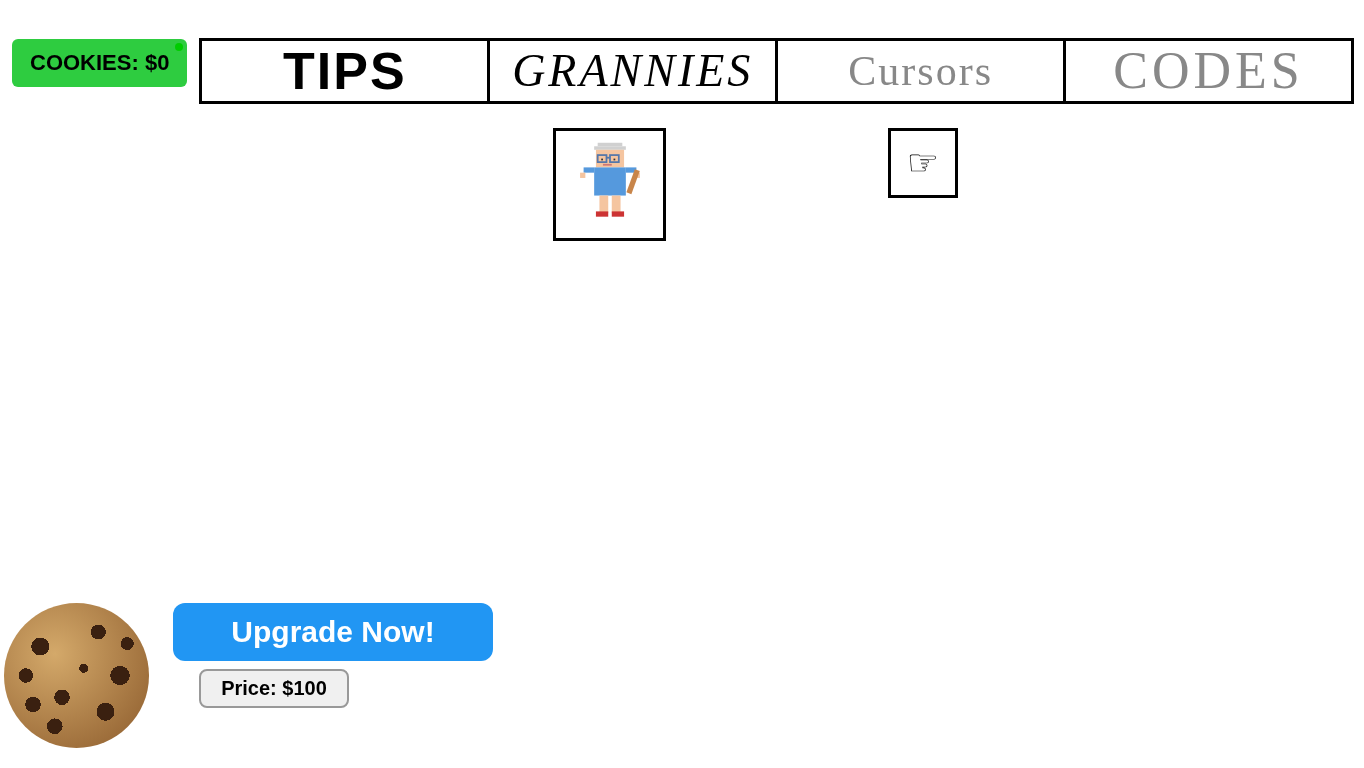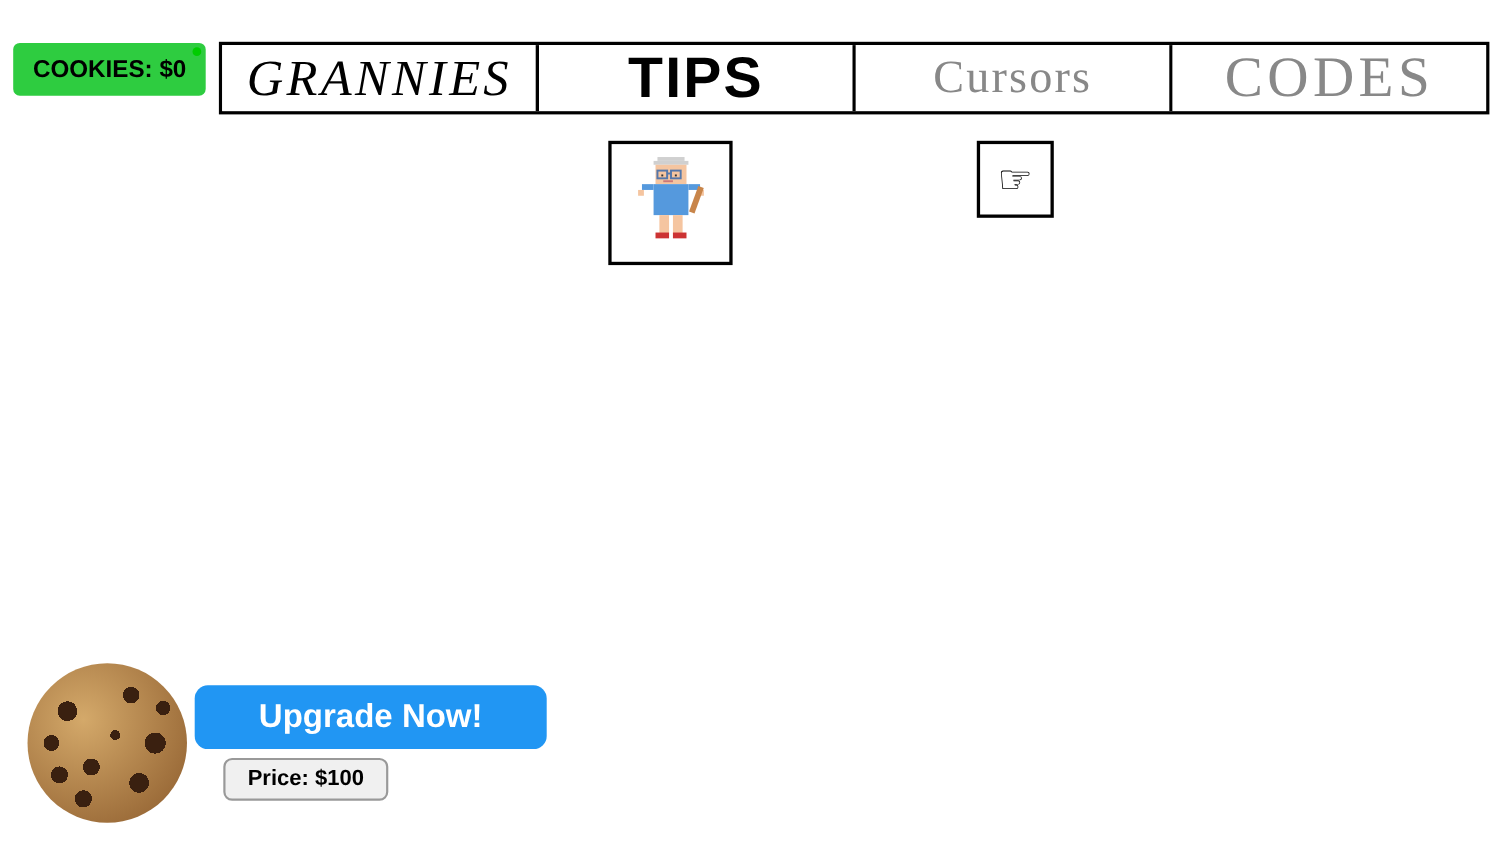--- a/index.html
+++ b/index.html
@@ -144,24 +144,24 @@
       font-size: 36px;
       line-height: 1;
     }
 
     
     .bottom-section {
       position: absolute;
       bottom: 0;
       left: 0;
       display: flex;
-      align-items: center;
+      align-items: flex-start;
       padding-bottom: 20px;
-      padding-left: 25px;
-      gap: 7px;
+      padding-left: 4px;
+      gap: 24px;
     }
 
     .cookie-image {
       width: 145px;
       height: 145px;
       border-radius: 50%;
       background: radial-gradient(circle at 35% 35%, #d4a96a, #8b5a2b);
       position: relative;
       overflow: hidden;
       flex-shrink: 0;
@@ -241,24 +241,24 @@
     }
   </style>
 </head>
 <body>
 
 <div class="header">
   <div class="cookies-badge">COOKIES: $0</div>
 
   <div class="nav-tabs">
     <div class="nav-tab">
+      <span class="nav-tab-tips">TIPS</span>
+    </div>
+    <div class="nav-tab">
       <span class="nav-tab-grannies">GRANNIES</span>
-    </div>
-    <div class="nav-tab">
-      <span class="nav-tab-tips">TIPS</span>
     </div>
     <div class="nav-tab">
       <span class="nav-tab-cursors">Cursors</span>
     </div>
     <div class="nav-tab">
       <span class="nav-tab-codes">CODES</span>
     </div>
   </div>
 </div>
 

